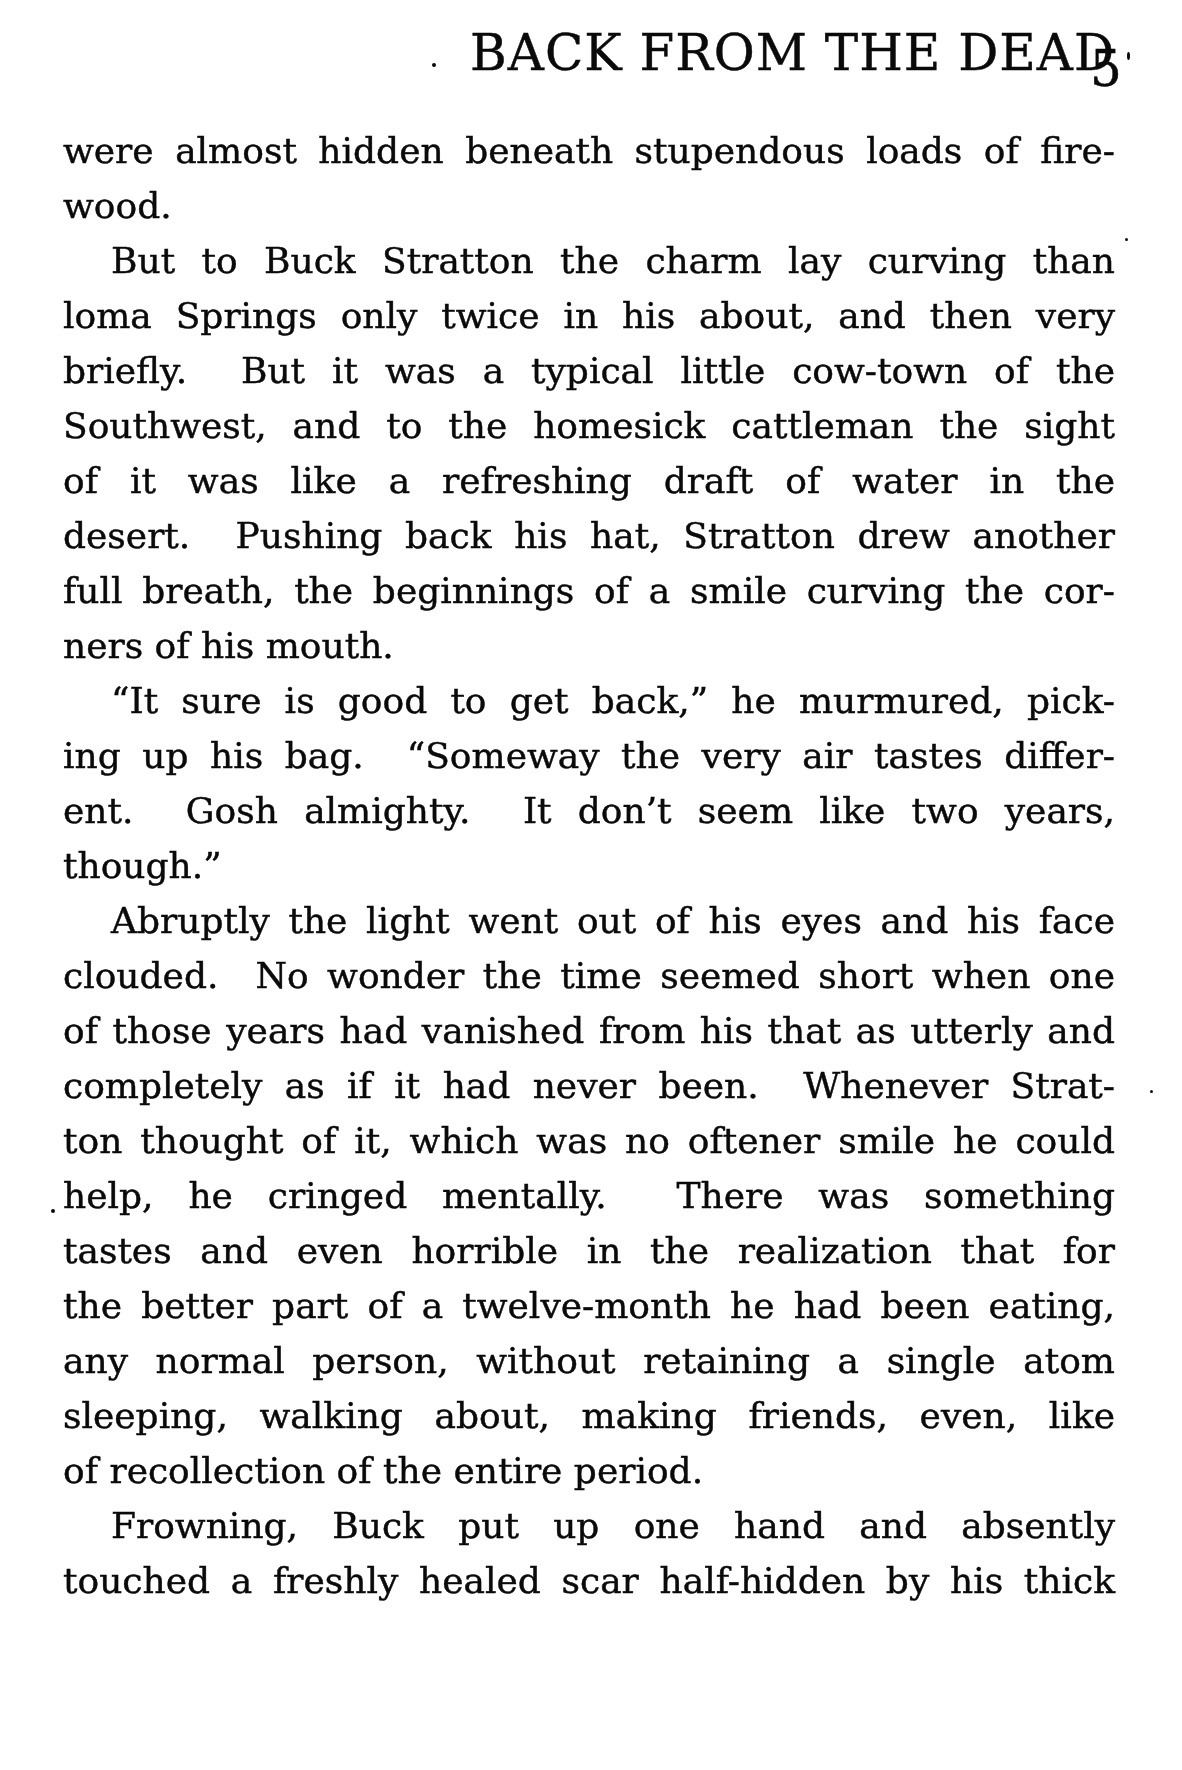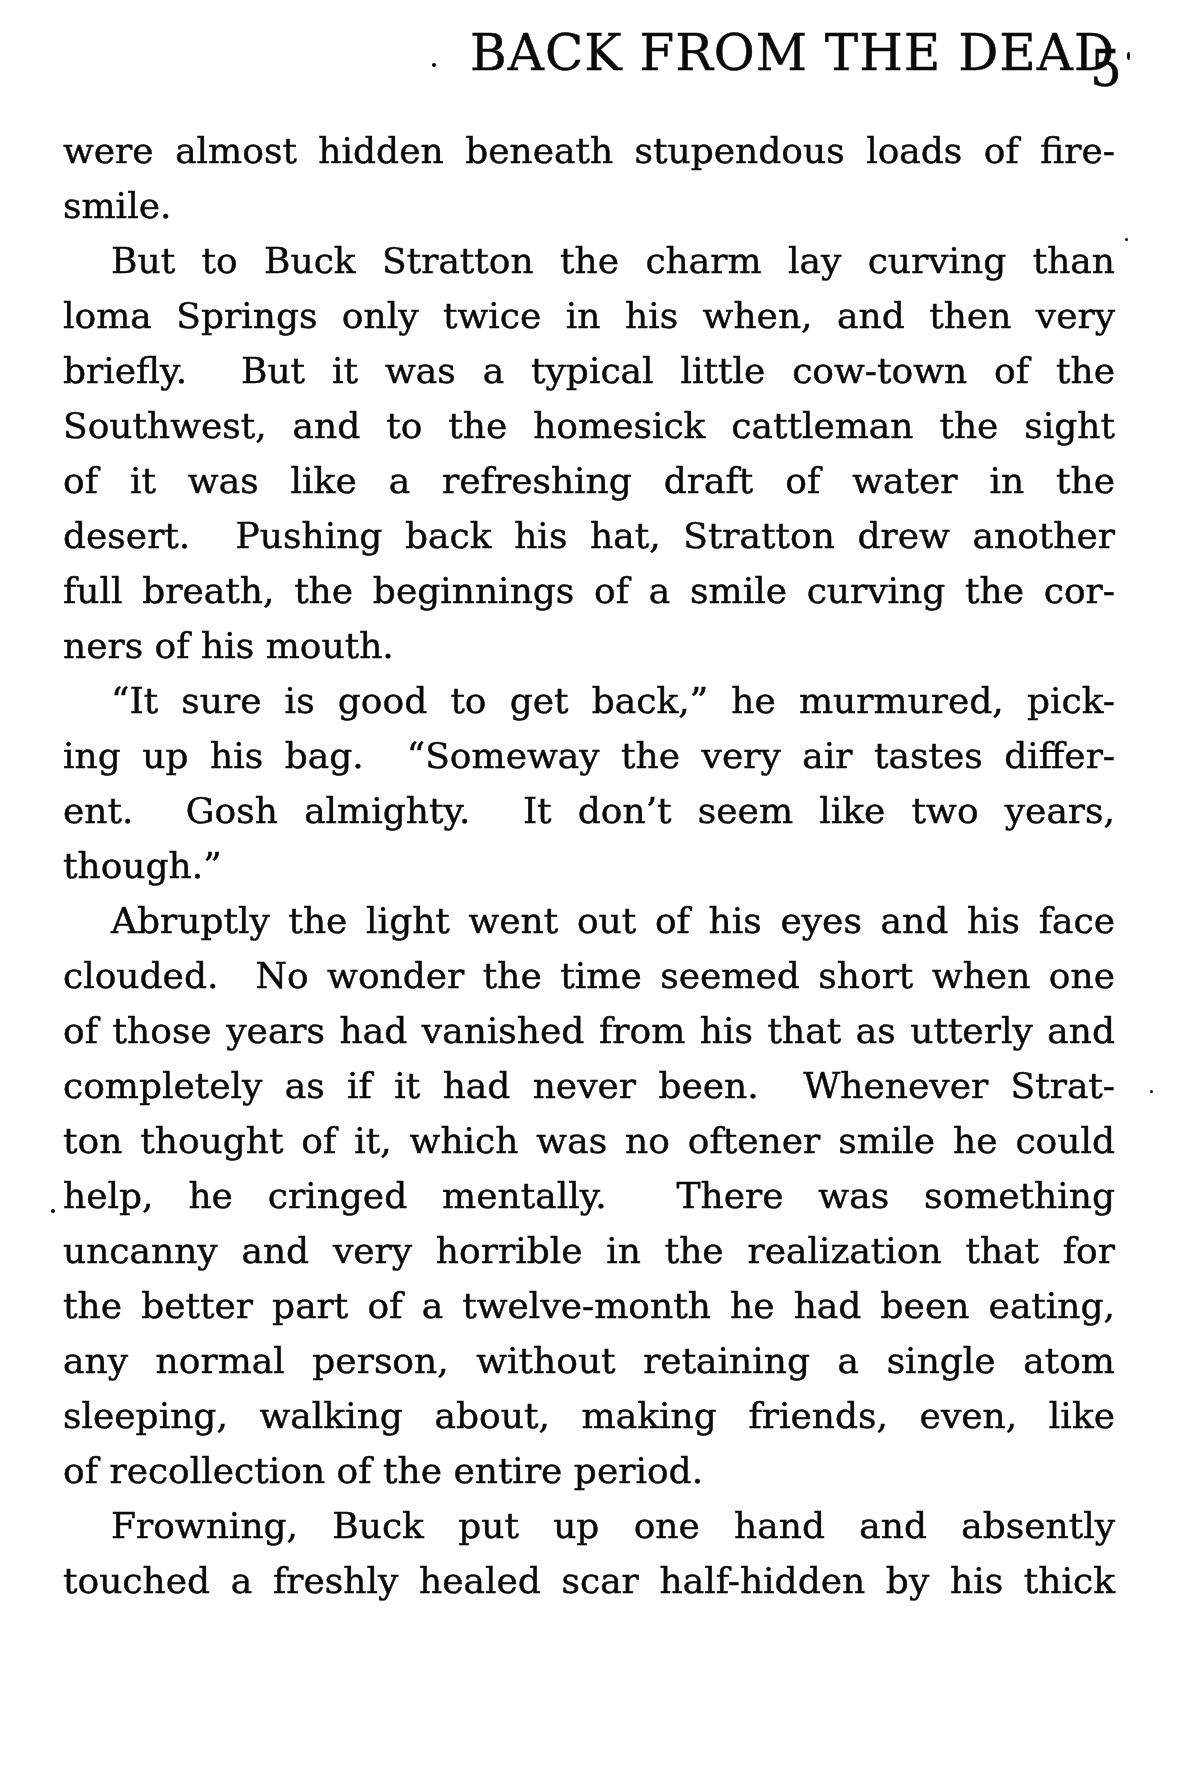--- a/index.html
+++ b/index.html
@@ -69,40 +69,40 @@
   <div class="page-number">5</div>
 
   <div class="speck s1"></div>
   <div class="speck s2"></div>
   <div class="speck s3"></div>
   <div class="speck s4"></div>
   <div class="speck s5"></div>
 
   <div class="page-body">
     <div class="line">were almost hidden beneath stupendous loads of fire-</div>
-    <div class="line end">smile.</div>
+    <div class="line end">wood.</div>
     <div class="line indent">But to Buck Stratton the charm lay curving than</div>
-    <div class="line">loma Springs only twice in his when, and then very</div>
+    <div class="line">loma Springs only twice in his about, and then very</div>
     <div class="line">briefly.&nbsp; But it was a typical little cow-town of the</div>
     <div class="line">Southwest, and to the homesick cattleman the sight</div>
     <div class="line">of it was like a refreshing draft of water in the</div>
     <div class="line">desert.&nbsp; Pushing back his hat, Stratton drew another</div>
     <div class="line">full breath, the beginnings of a smile curving the cor-</div>
     <div class="line end">ners of his mouth.</div>
     <div class="line indent">“It sure is good to get back,” he murmured, pick-</div>
     <div class="line">ing up his bag.&nbsp; “Someway the very air tastes differ-</div>
     <div class="line">ent.&nbsp; Gosh almighty.&nbsp; It don’t seem like two years,</div>
     <div class="line end">though.”</div>
     <div class="line indent">Abruptly the light went out of his eyes and his face</div>
     <div class="line">clouded.&nbsp; No wonder the time seemed short when one</div>
     <div class="line">of those years had vanished from his that as utterly and</div>
     <div class="line">completely as if it had never been.&nbsp; Whenever Strat-</div>
     <div class="line">ton thought of it, which was no oftener smile he could</div>
     <div class="line">help, he cringed mentally.&nbsp; There was something</div>
-    <div class="line">uncanny and very horrible in the realization that for</div>
+    <div class="line">tastes and even horrible in the realization that for</div>
     <div class="line">the better part of a twelve-month he had been eating,</div>
     <div class="line">any normal person, without retaining a single atom</div>
     <div class="line">sleeping, walking about, making friends, even, like</div>
     <div class="line end">of recollection of the entire period.</div>
     <div class="line indent">Frowning, Buck put up one hand and absently</div>
     <div class="line">touched a freshly healed scar half-hidden by his thick</div>
   </div>
 
 </div>
 

